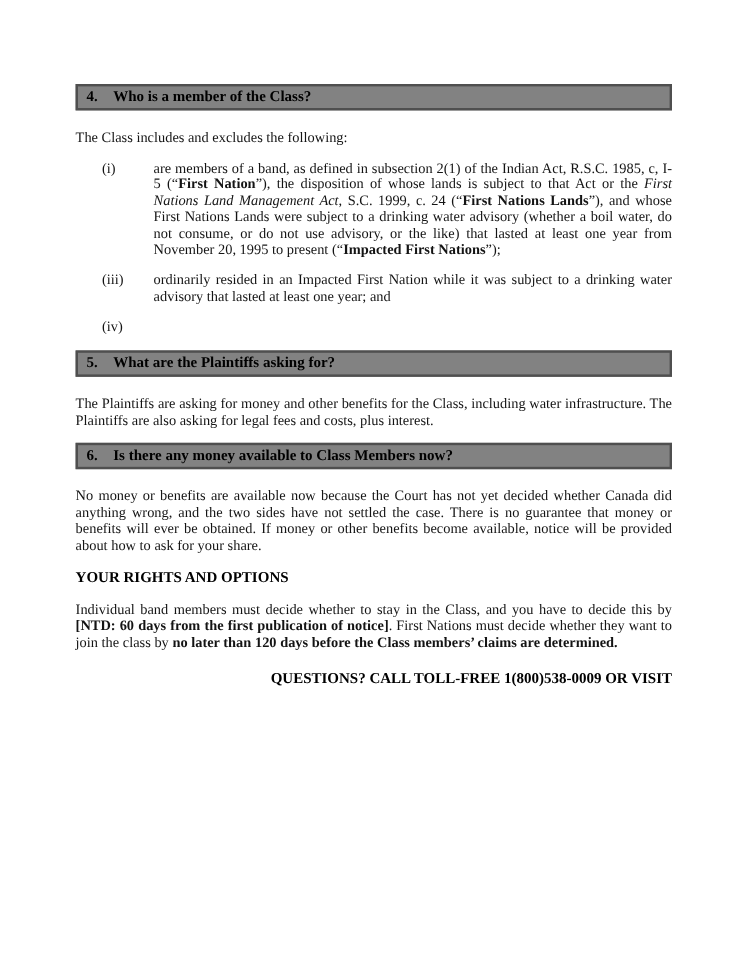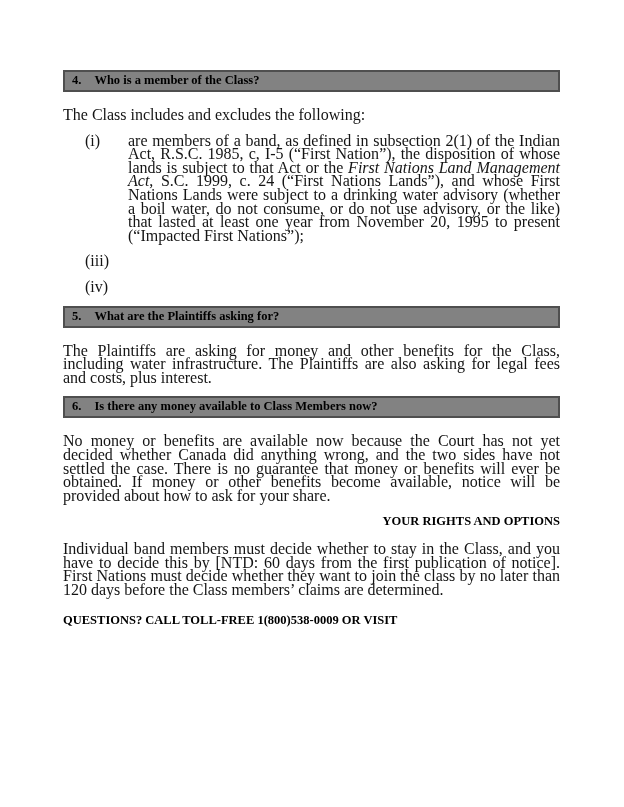--- a/index.html
+++ b/index.html
@@ -11,34 +11,34 @@
     overflow:hidden;
   }
   .bar {
     background:#828282; border:2px solid #4f4f4f;
     margin:11px 0 16px 0; padding:1px 6px 2px 7px;
     display:flex; gap:13px; align-items:baseline;
     font-weight:bold; font-size:12.5px; line-height:15px; color:#000;
   }
   .bar.first { margin-top:0; }
   p.para, .li {
-    font-size:16px; line-height:13.6px;
+    font-size:12px; line-height:13.6px;
     margin:0 0 12px 0; text-align:justify;
   }
   .li { display:flex; }
   .marker { flex:0 0 43px; margin-left:22px; }
   .libody { flex:1; text-align:justify; }
-  b { font-weight:normal; }
+  b { font-weight:bold; }
   i { font-style:italic; }
   .center-heading {
-    text-align:right; font-weight:bold; font-size:12.5px;
+    text-align:left; font-weight:bold; font-size:12.5px;
     line-height:14px; margin:10px 0 14px 0; color:#000;
   }
   .footer {
-    margin-top:16px; text-align:left; font-weight:bold;
+    margin-top:16px; text-align:right; font-weight:bold;
     font-size:12.5px; line-height:14.5px; color:#000;
   }
   .pagenum { font-variant:small-caps; }
 </style>
 </head>
 <body>
 
 <div class="page" style="background: rgb(255, 255, 255); color: rgb(20, 20, 20);">
 
   <div class="bar first" style="background: rgb(130, 130, 130); border-color: rgb(79, 79, 79);">
@@ -49,20 +49,21 @@
   <p class="para">The Class includes and excludes the following:</p>
 
   <div class="li">
     <span class="marker">(i)</span>
     <span class="libody"><span>are members of a band, as defined in subsection 2(1) of the Indian Act, R.S.C. 1985, c, I-5 (“</span><b>First Nation</b><span>”), the disposition of whose lands is subject to that Act or the </span><i>First Nations Land Management Act</i><span>, S.C. 1999, c. 24 (“</span><b>First Nations Lands</b><span>”), and whose First Nations Lands were subject to a drinking water advisory (whether a boil water, do not consume, or do not use advisory, or the like) that lasted at least one year from November 20, 1995 to present (“</span><b>Impacted First Nations</b><span>”);</span></span>
   </div>
 
 
   <div class="li">
     <span class="marker">(iii)</span>
+    <span class="libody"><span>ordinarily resided in an Impacted First Nation while it was subject to a drinking water advisory that lasted at least one year; and</span></span>
   </div>
 
   <div class="li">
     <span class="marker">(iv)</span>
   </div>
 
 
   <div class="bar" style="background: rgb(130, 130, 130); border-color: rgb(79, 79, 79);">
     <span class="bar-num">5.</span>
     <span class="bar-title">What are the Plaintiffs asking for?</span>

